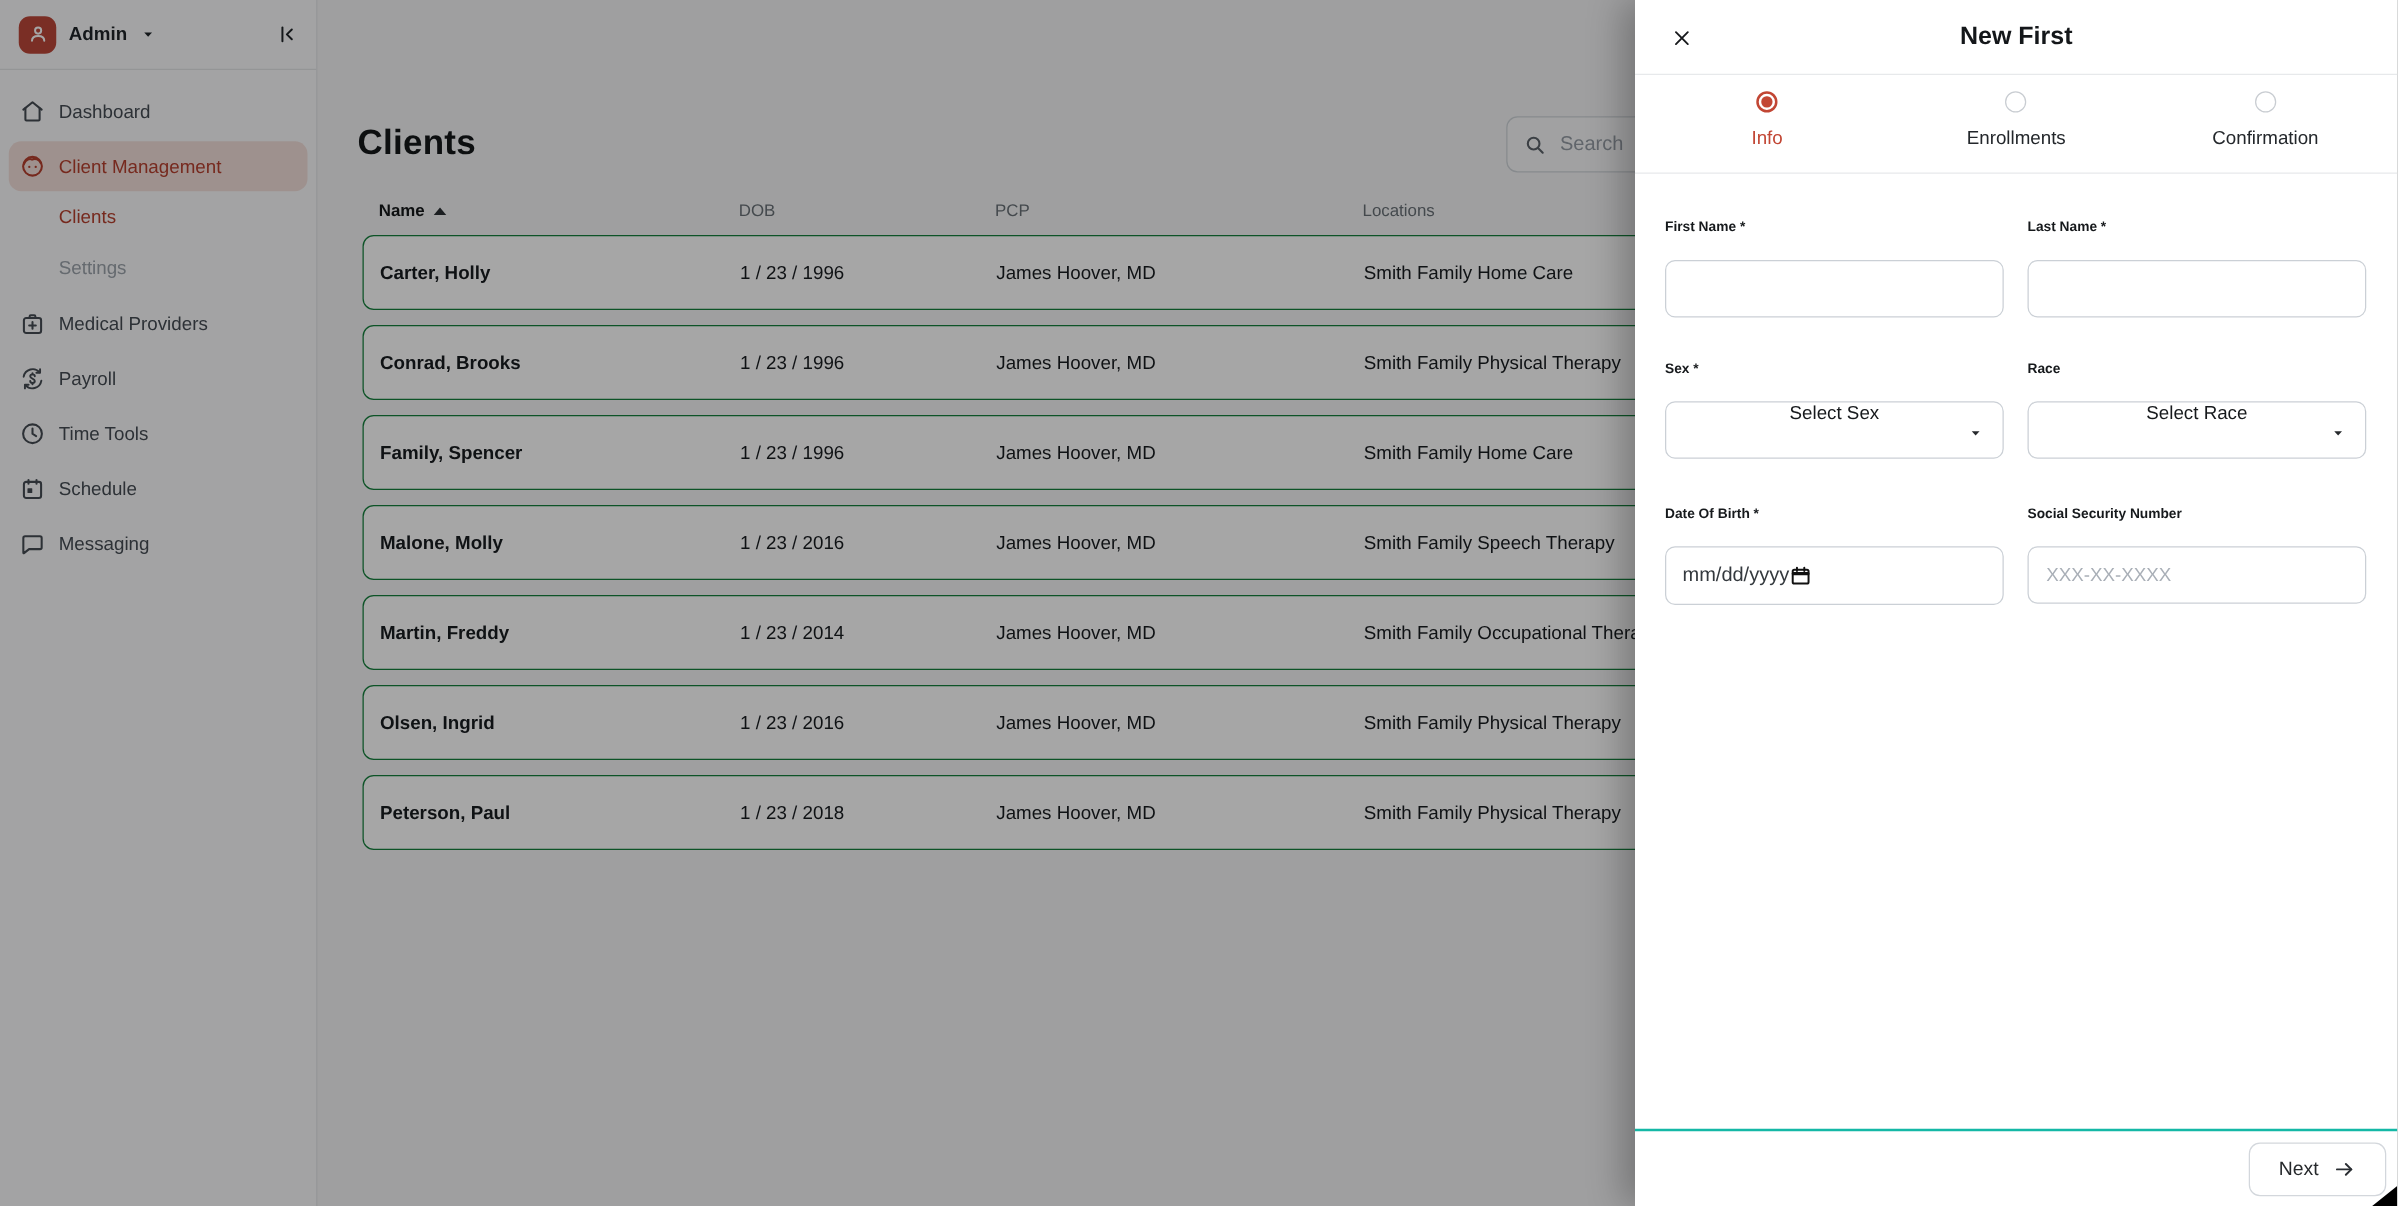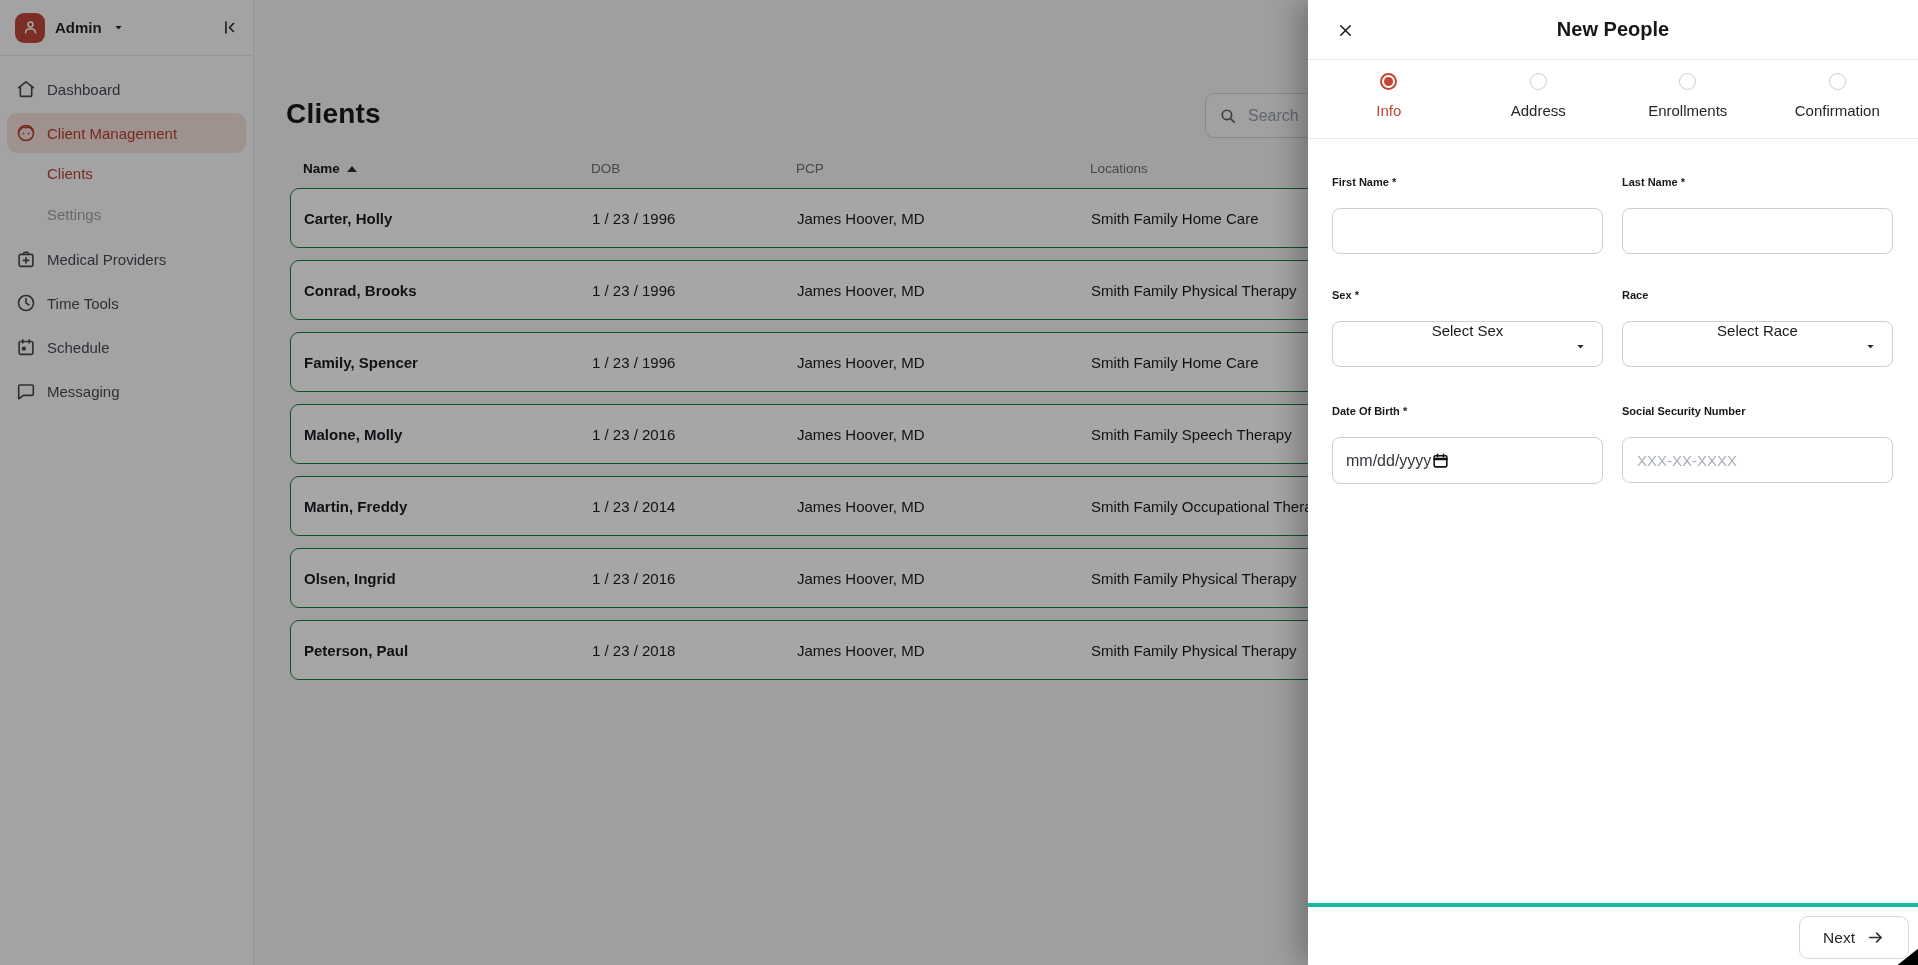--- a/index.html
+++ b/index.html
@@ -137,21 +137,21 @@
   .f-date {
     height: 47px; margin-top: 11px; border: 1px solid #CBD0D6; border-radius: 8px;
     display: flex; align-items: center; padding: 0 13px; font-size: 16px;
     color: #34393E; cursor: text; background: #fff;
   }
   .f-date svg { margin-left: auto; width: 19px; height: 19px; }
   .f-input::placeholder { color: #A9AFB7; opacity: 1; }
 
   .modal-footer {
     position: absolute; left: 0; bottom: 0; width: 610px; height: 62px;
-    border-top: 4px solid #14b8a6; display: flex; align-items: center;
+    border-top: 2px solid #14b8a6; display: flex; align-items: center;
   }
   .next-btn {
     position: absolute; right: 9px; top: 9px; width: 110px; height: 43px;
     background: #fff; border: 1px solid #D3D7DC; border-radius: 9px;
     display: flex; align-items: center; justify-content: center; gap: 11px;
     font-family: "Liberation Sans", "DejaVu Sans", sans-serif;
     font-size: 15.5px; color: #26292C; cursor: pointer;
   }
   .next-btn svg { width: 19px; height: 19px; }
 
@@ -229,20 +229,33 @@
         <span>
           <svg viewBox="0 0 24 24" fill="none" stroke="#454C54" stroke-width="1.8" stroke-linecap="round" stroke-linejoin="round">
             <rect x="4.5" y="7" width="15" height="13" rx="2"></rect>
             <path d="M9.5 7 V5.6 Q9.5 4.6 10.5 4.6 H13.5 Q14.5 4.6 14.5 5.6 V7"></path>
             <path d="M12 10.6 V16.4 M9.1 13.5 H14.9"></path>
           </svg>
         </span>
         <span class="nav-label">Medical Providers</span>
       </div>
 
+      <div class="nav-item">
+        <span>
+          <svg viewBox="0 0 24 24" fill="none" stroke="#454C54" stroke-width="1.7" stroke-linecap="round" stroke-linejoin="round">
+            <path d="M4.3 10.2 A8 8 0 0 1 18.2 6.4"></path>
+            <path d="M18.6 3.6 L18.6 6.8 L15.4 6.8"></path>
+            <path d="M19.7 13.8 A8 8 0 0 1 5.8 17.6"></path>
+            <path d="M5.4 20.4 L5.4 17.2 L8.6 17.2"></path>
+            <path d="M14 9.8 C14 8.8 13.1 8.2 12 8.2 C10.9 8.2 10 8.9 10 9.9 C10 12.3 14 11.4 14 13.9 C14 15 13.1 15.7 12 15.7 C10.9 15.7 10 15 10 14"></path>
+            <path d="M12 7.2 V8.2 M12 15.7 V16.8"></path>
+          </svg>
+        </span>
+        <span class="nav-label">Payroll</span>
+      </div>
 
       <div class="nav-item">
         <span>
           <svg viewBox="0 0 24 24" fill="none" stroke="#454C54" stroke-width="1.8" stroke-linecap="round">
             <circle cx="12" cy="12" r="8.2"></circle>
               <path d="M12 7.4 V12 L15.2 14"></path>
           </svg>
         </span>
         <span class="nav-label">Time Tools</span>
       </div>
@@ -342,31 +355,27 @@
 
   <section class="modal">
     <header class="modal-header">
       <button class="close-btn">
         <span>
           <svg viewBox="0 0 24 24" fill="none" stroke="#17191C" stroke-width="1.9" stroke-linecap="round">
             <path d="M6 6 L18 18 M18 6 L6 18"></path>
           </svg>
         </span>
       </button>
-      <span class="modal-title">New People</span>
+      <span class="modal-title">New First</span>
     </header>
 
     <div class="stepper">
       <div class="step active">
         <span class="radio"></span>
         <span class="step-label">Info</span>
-      </div>
-      <div class="step">
-        <span class="radio"></span>
-        <span class="step-label">Address</span>
       </div>
       <div class="step">
         <span class="radio"></span>
         <span class="step-label">Enrollments</span>
       </div>
       <div class="step">
         <span class="radio"></span>
         <span class="step-label">Confirmation</span>
       </div>
     </div>

